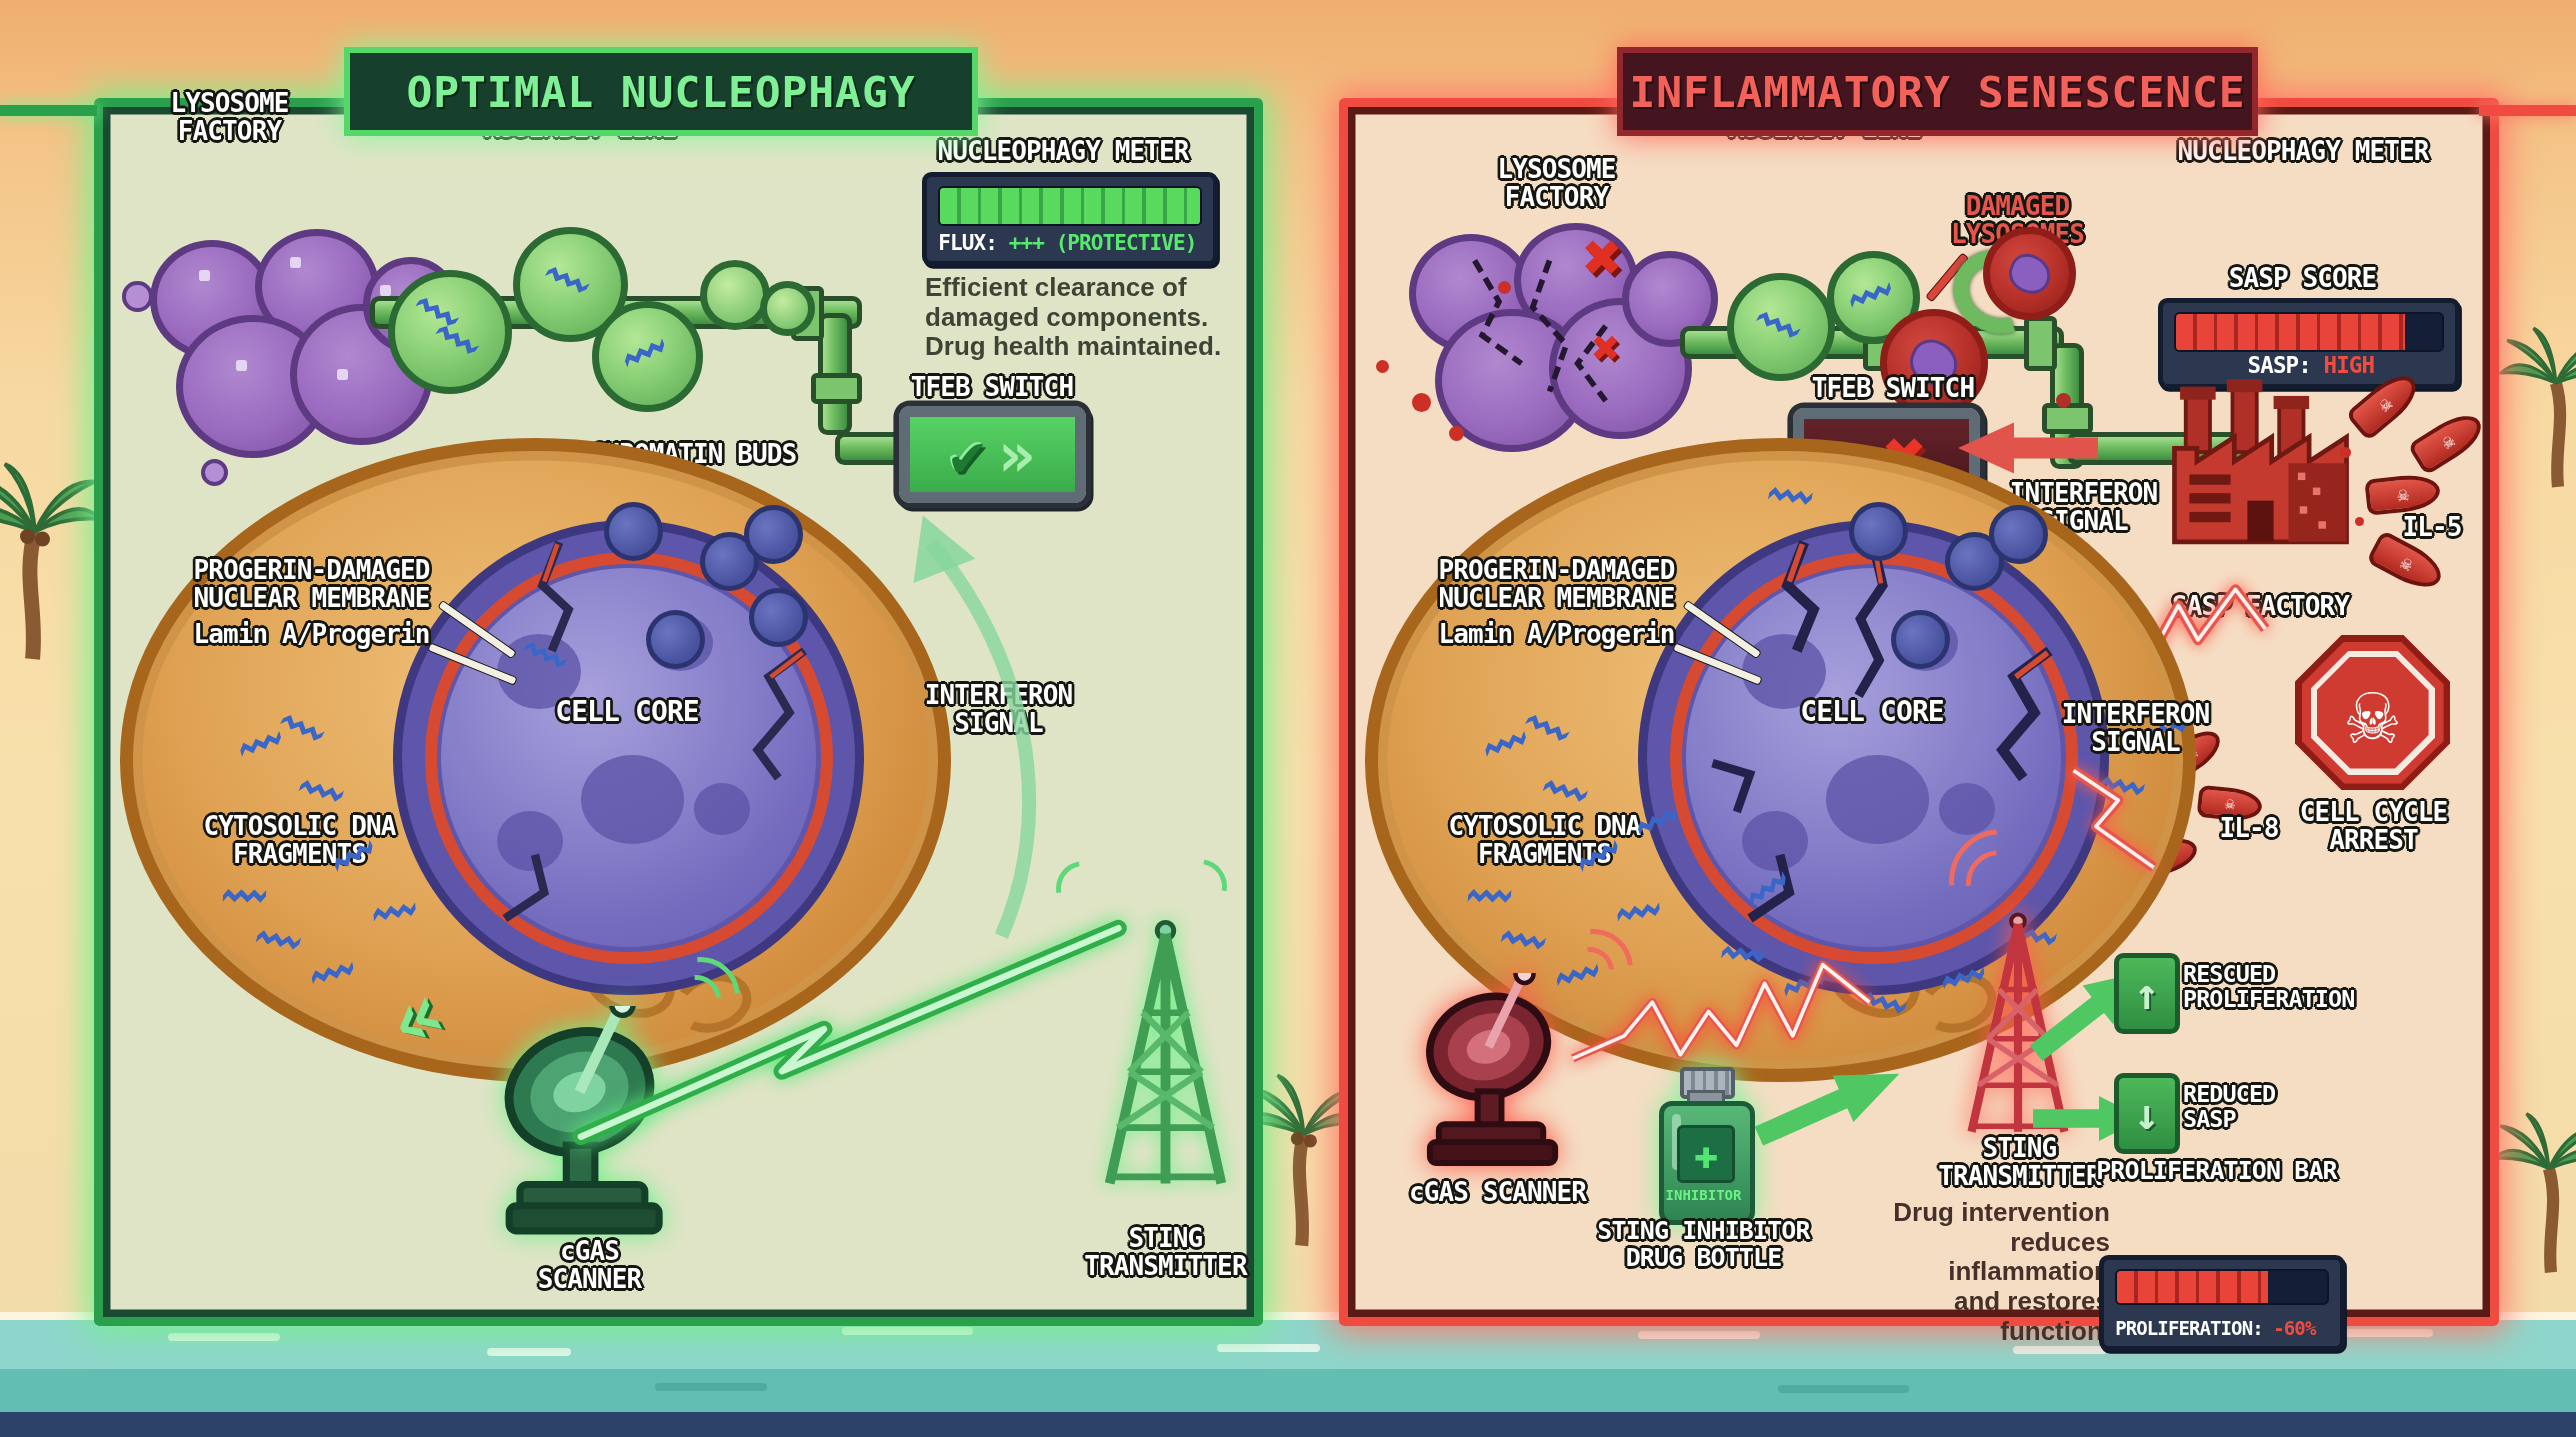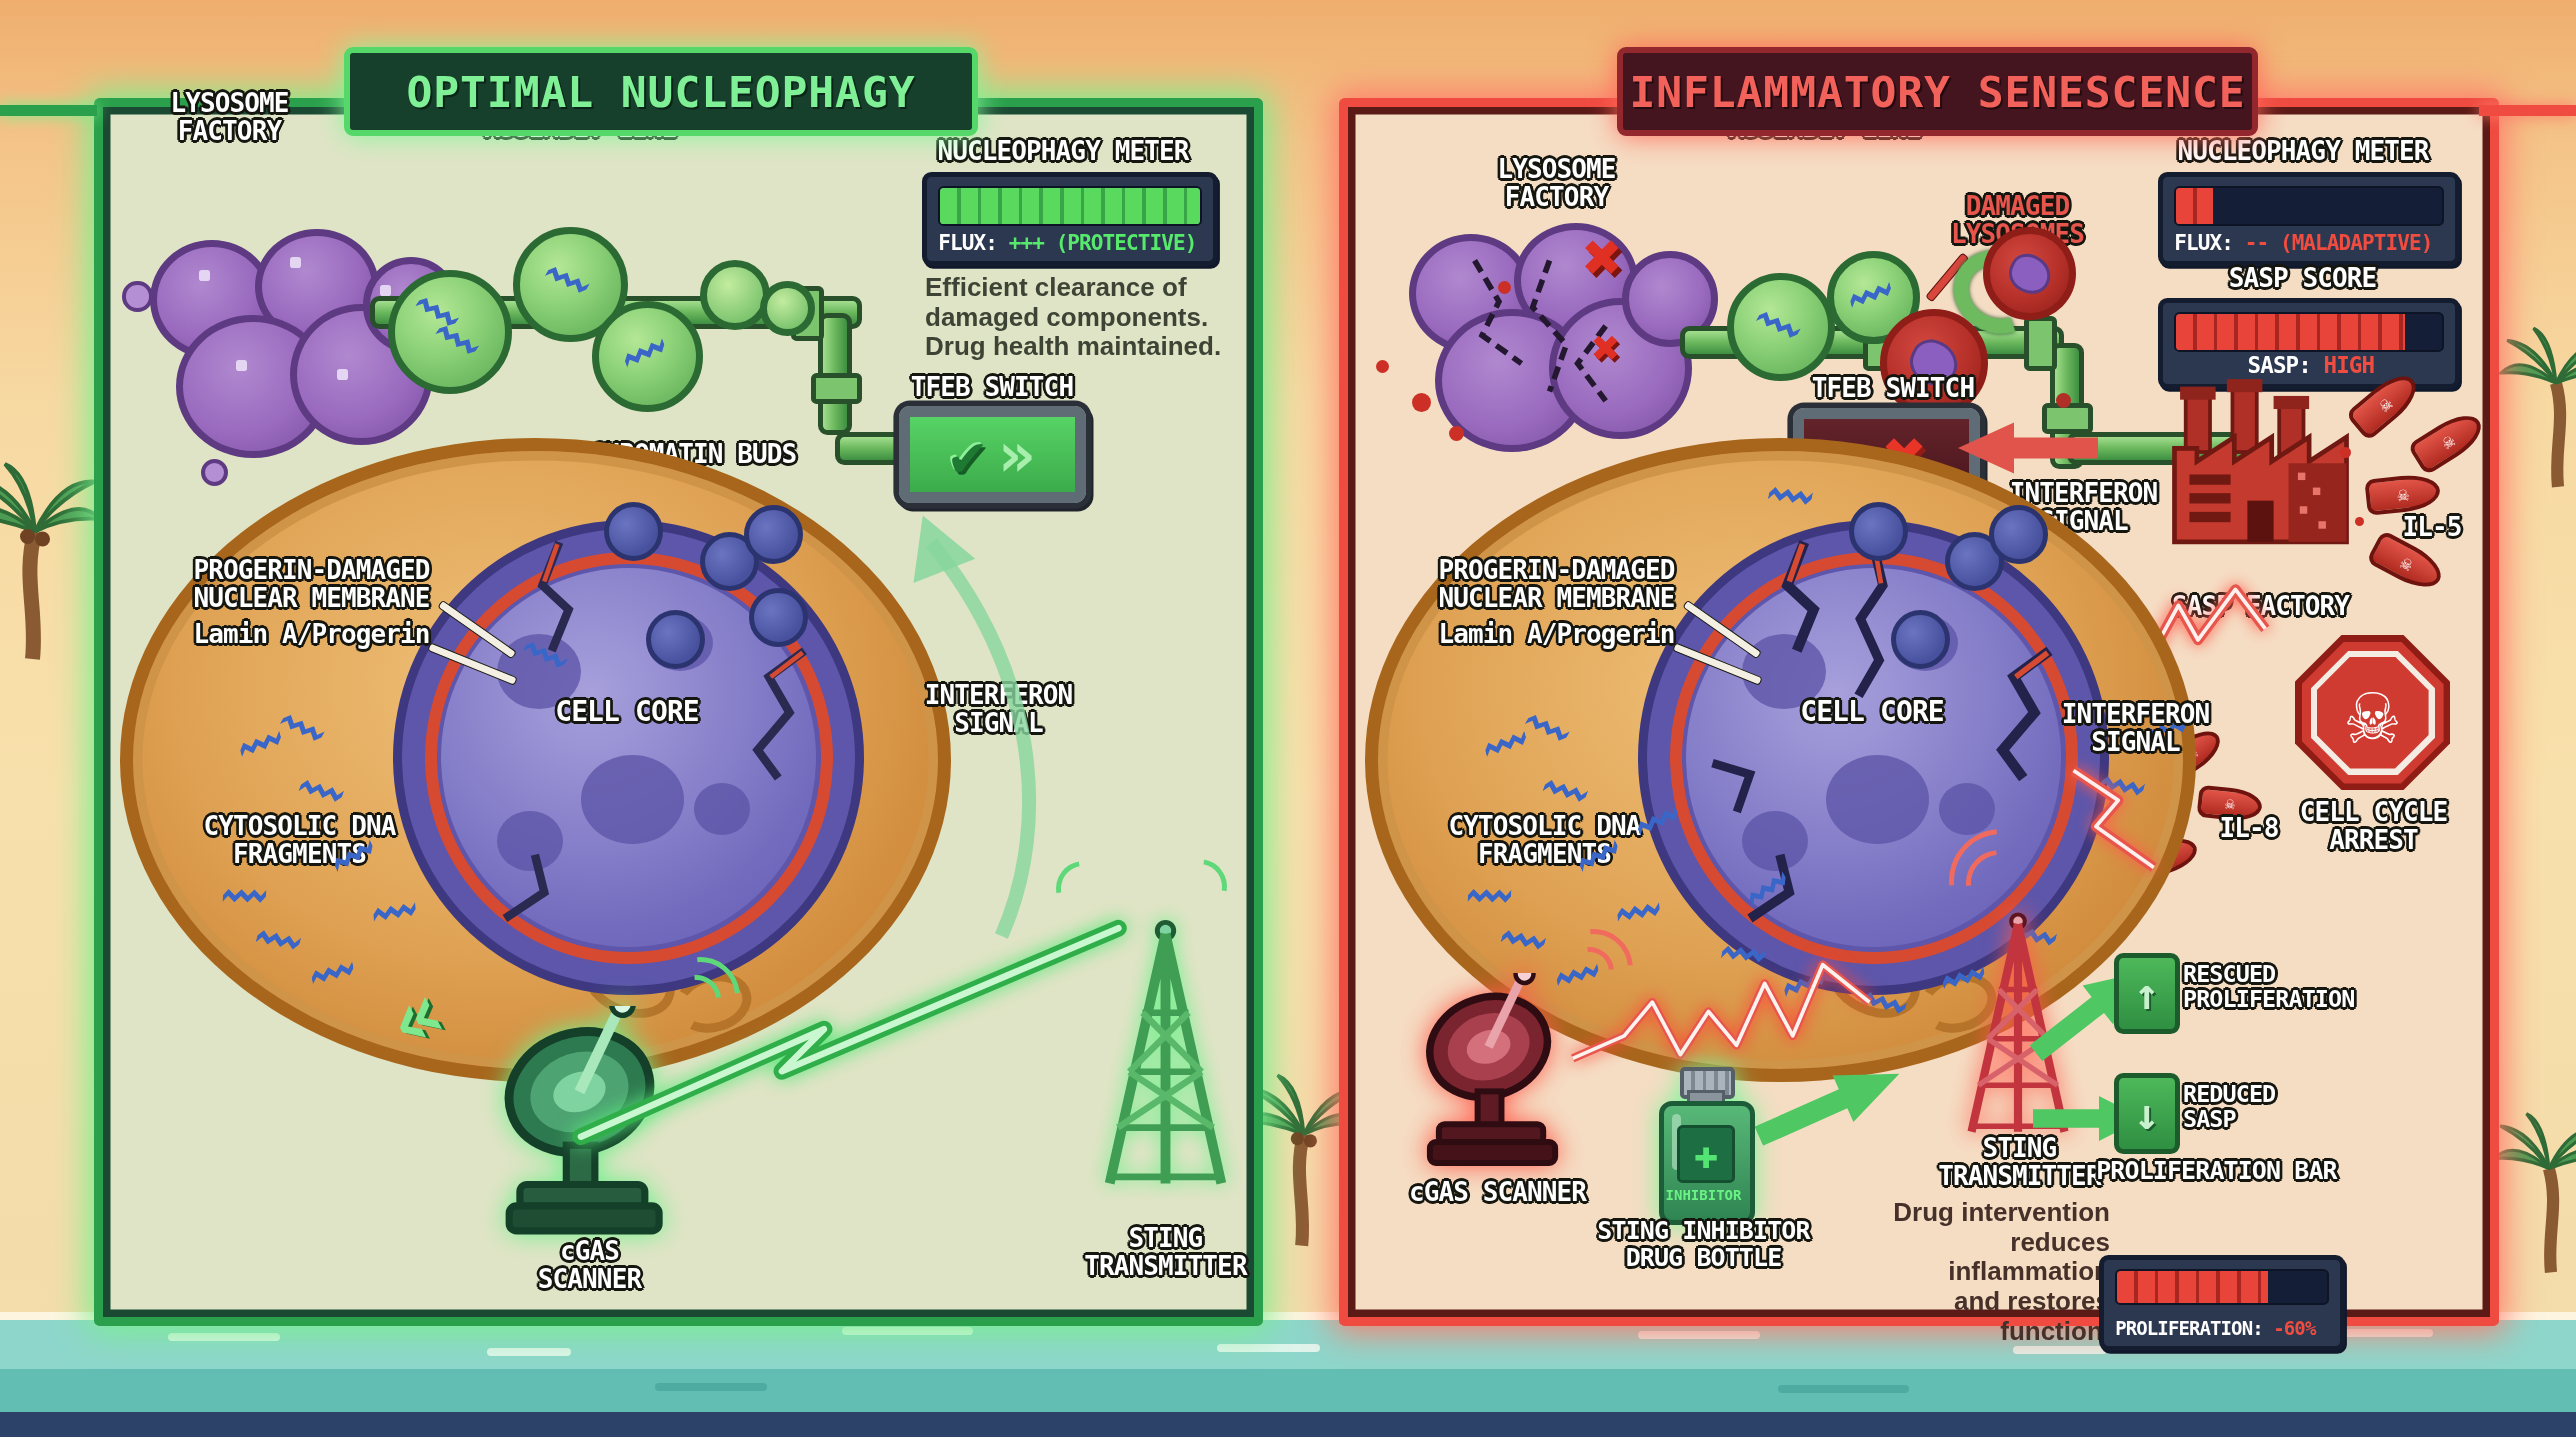--- a/index.html
+++ b/index.html
@@ -12,21 +12,21 @@
     text-shadow:2.8px 0 0 #15160f,-2.8px 0 0 #15160f,0 2.8px 0 #15160f,0 -2.8px 0 #15160f,
       1.9px 1.9px 0 #15160f,-1.9px -1.9px 0 #15160f,1.9px -1.9px 0 #15160f,-1.9px 1.9px 0 #15160f;
     white-space:pre-line;text-align:center;line-height:1.08;letter-spacing:-0.9px;font-size:26px;}
   .px.red{color:#e8554c;}
   .px.left-align{text-align:left;}
   .note{font-family:"Liberation Sans",sans-serif;font-weight:bold;color:#3d4435;font-size:26px;line-height:1.14;white-space:pre-line;}
   
   .panel{position:absolute;border-radius:5.6px;}
   .panel.green{background:#e0e4c6;border:9.4px solid #2ba04c;box-shadow:0 0 34px 5.6px #79ef8d,inset 0 0 0 7.5px #1b4a33;}
   .panel.redp{background:#f5ddc3;border:9.4px solid #ef4b40;box-shadow:0 0 34px 5.6px #ff7a6a,inset 0 0 0 7.5px #5c1a16;}
-  .titlebar{position:absolute;display:flex;align-items:center;justify-content:center;border-radius:9px;
+  .titlebar{position:absolute;display:flex;align-items:center;justify-content:center;border-radius:0;
     font-weight:bold;font-size:43px;letter-spacing:0.9px;z-index:30;font-family:"DejaVu Sans Mono",monospace;}
   .titlebar.green{background:#16402b;border:6.6px solid #55d76a;box-shadow:0 0 28px #86f59a;color:#7ff096;text-shadow:1.9px 1.9px 0 #0a2417;}
   .titlebar.redt{background:#44151f;border:6.6px solid #93272e;box-shadow:0 0 28px #ff6a5c;color:#f2625b;text-shadow:1.9px 1.9px 0 #230a0e;}
   .hline{position:absolute;height:11.2px;z-index:2;}
   
   .meter{position:absolute;background:#2b3850;border:5.6px solid #141c30;border-radius:9.4px;box-shadow:1.9px 2.8px 0 #10182b;}
   .track{position:absolute;left:11.2px;top:9.4px;right:11.2px;height:36px;background:#141e36;border-radius:5.6px;border:2.8px solid #0d1426;overflow:hidden;}
   .fill-green{height:100%;background:repeating-linear-gradient(90deg,#5ad95f 0 17px,#38a546 17px 20.6px);}
   .fill-red{height:100%;background:repeating-linear-gradient(90deg,#e8443a 0 17px,#a8261f 17px 20.6px);}
   .meter-text{position:absolute;left:11.2px;right:7.5px;bottom:5.6px;font-weight:bold;font-size:21px;color:#fff;letter-spacing:-0.9px;white-space:nowrap;}
@@ -352,29 +352,20 @@
     <div class="dna" style="left:15px;top:28px;transform:rotate(-15deg);"></div>
   </div>
   <div class="vesicle damaged" style="left:1880px;top:309px;width:94px;height:94px;">
       <div class="cargo"></div>
     </div>
   <div class="vesicle damaged" style="left:1983px;top:227px;width:79px;height:79px;">
       <div class="cargo"></div>
     </div>
 
   <div class="px abs" style="left:2153px;top:137px;width:300px;">NUCLEOPHAGY METER</div>
-  <div class="meter" style="left:2158px;top:172px;width:292px;height:84px;">
-    <div class="track">
-        <div class="fill-red" style="width:14%;"></div>
-      </div>
-    <div class="meter-text">
-      <span>FLUX:</span>
-      <span class="vr">-- (MALADAPTIVE)</span>
-    </div>
-  </div>
   <div class="px abs" style="left:2209px;top:264px;width:187px;">SASP SCORE</div>
   <div class="meter" style="left:2158px;top:298px;width:292px;height:81px;">
     <div class="track">
         <div class="fill-red" style="width:86%;"></div>
       </div>
     <div class="meter-text" style="text-align:center;font-size:22.5px;">
       <span>SASP:</span>
       <span class="vr">HIGH</span>
     </div>
   </div>

